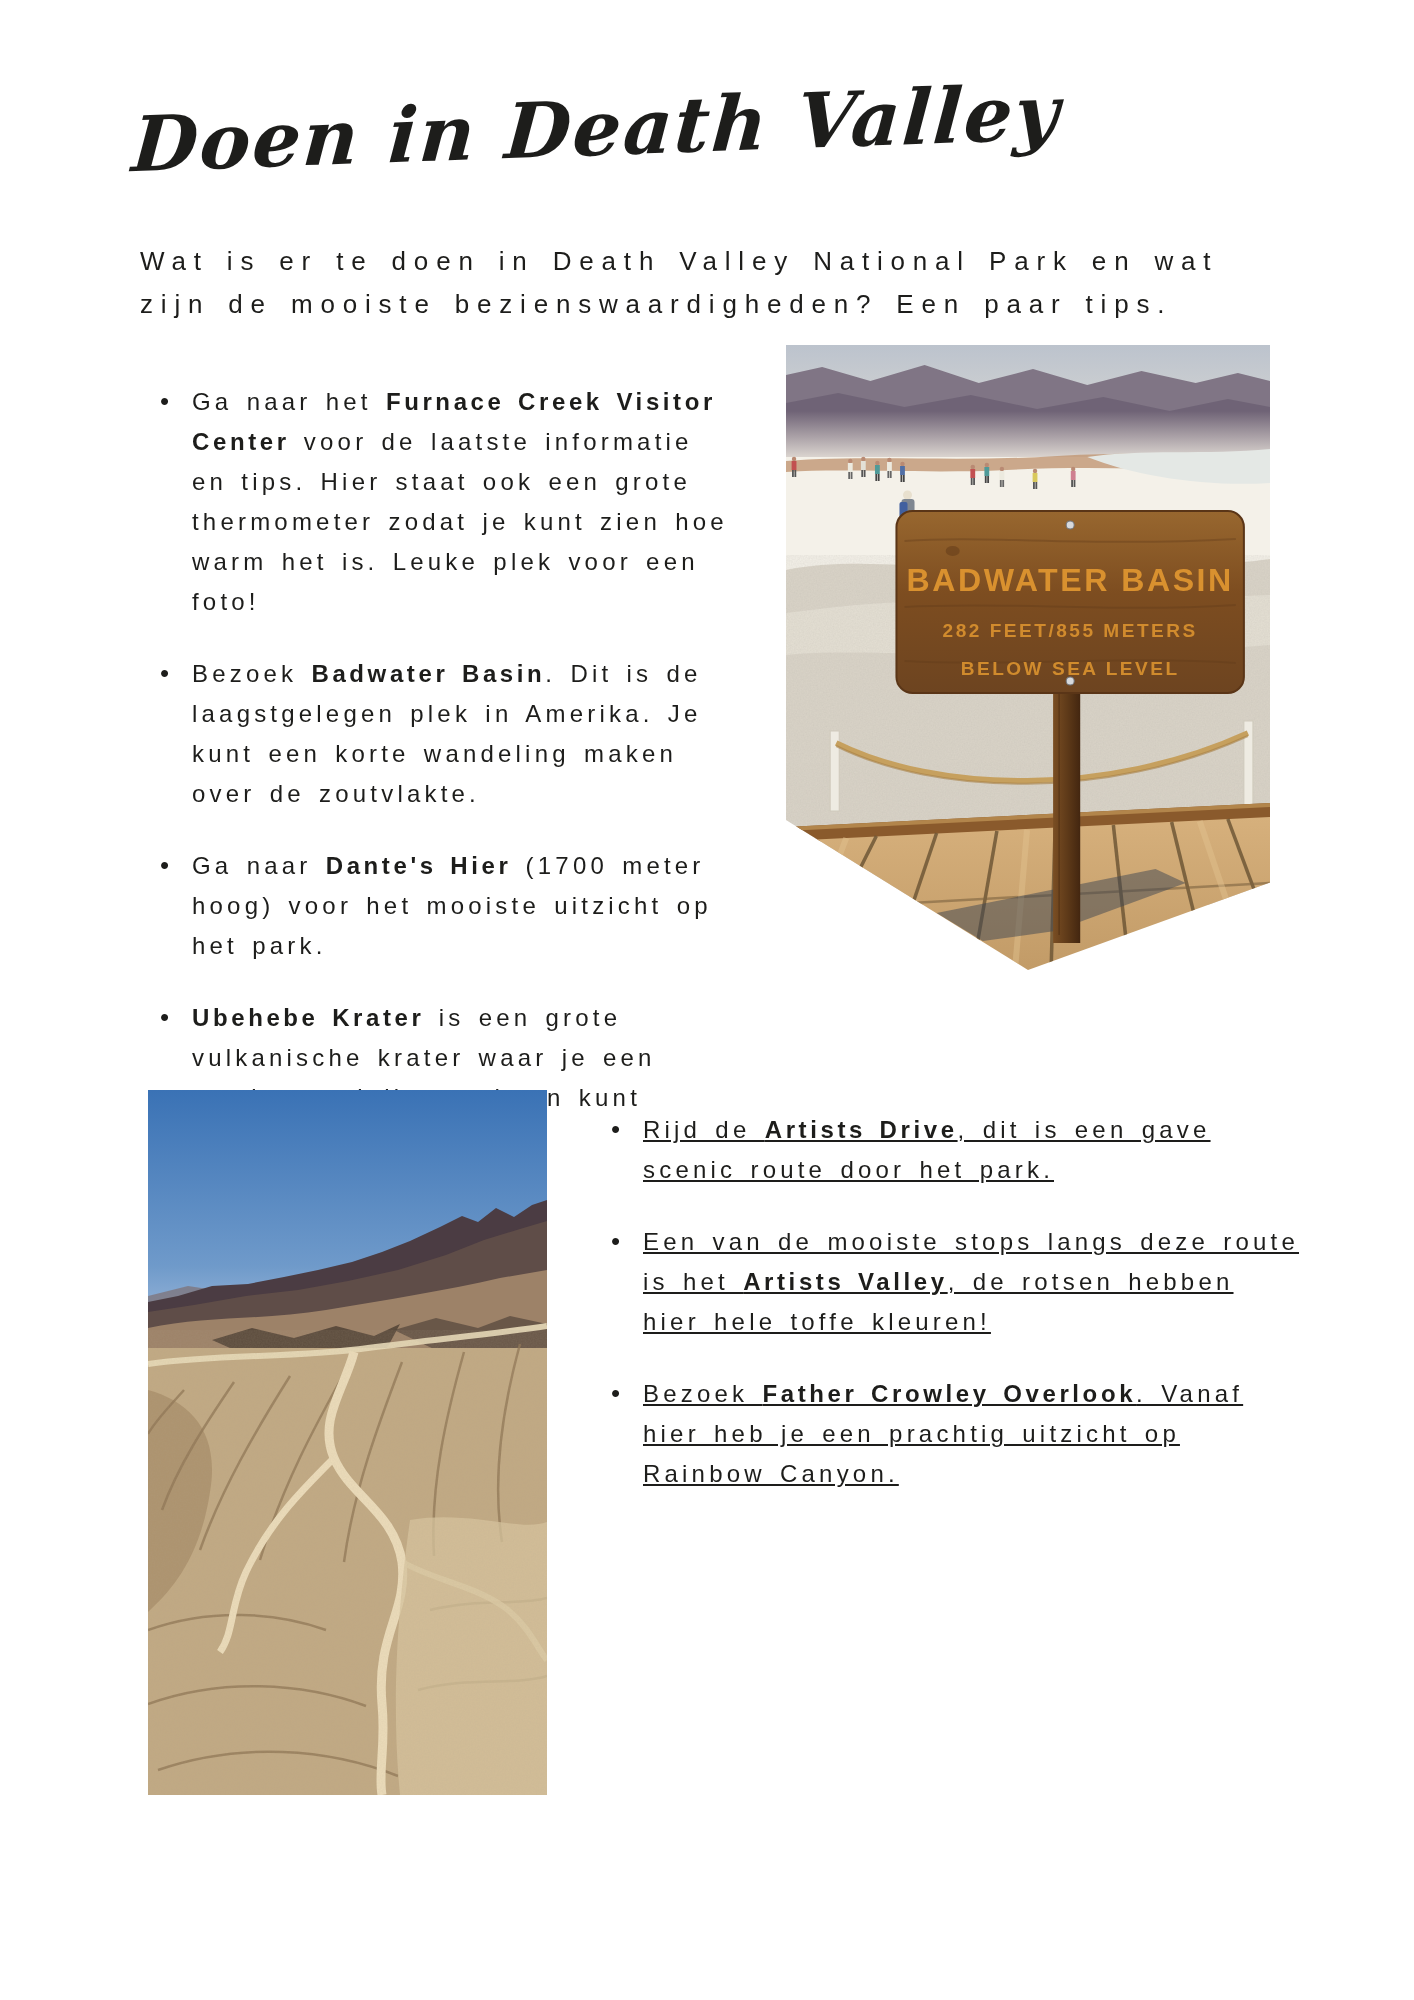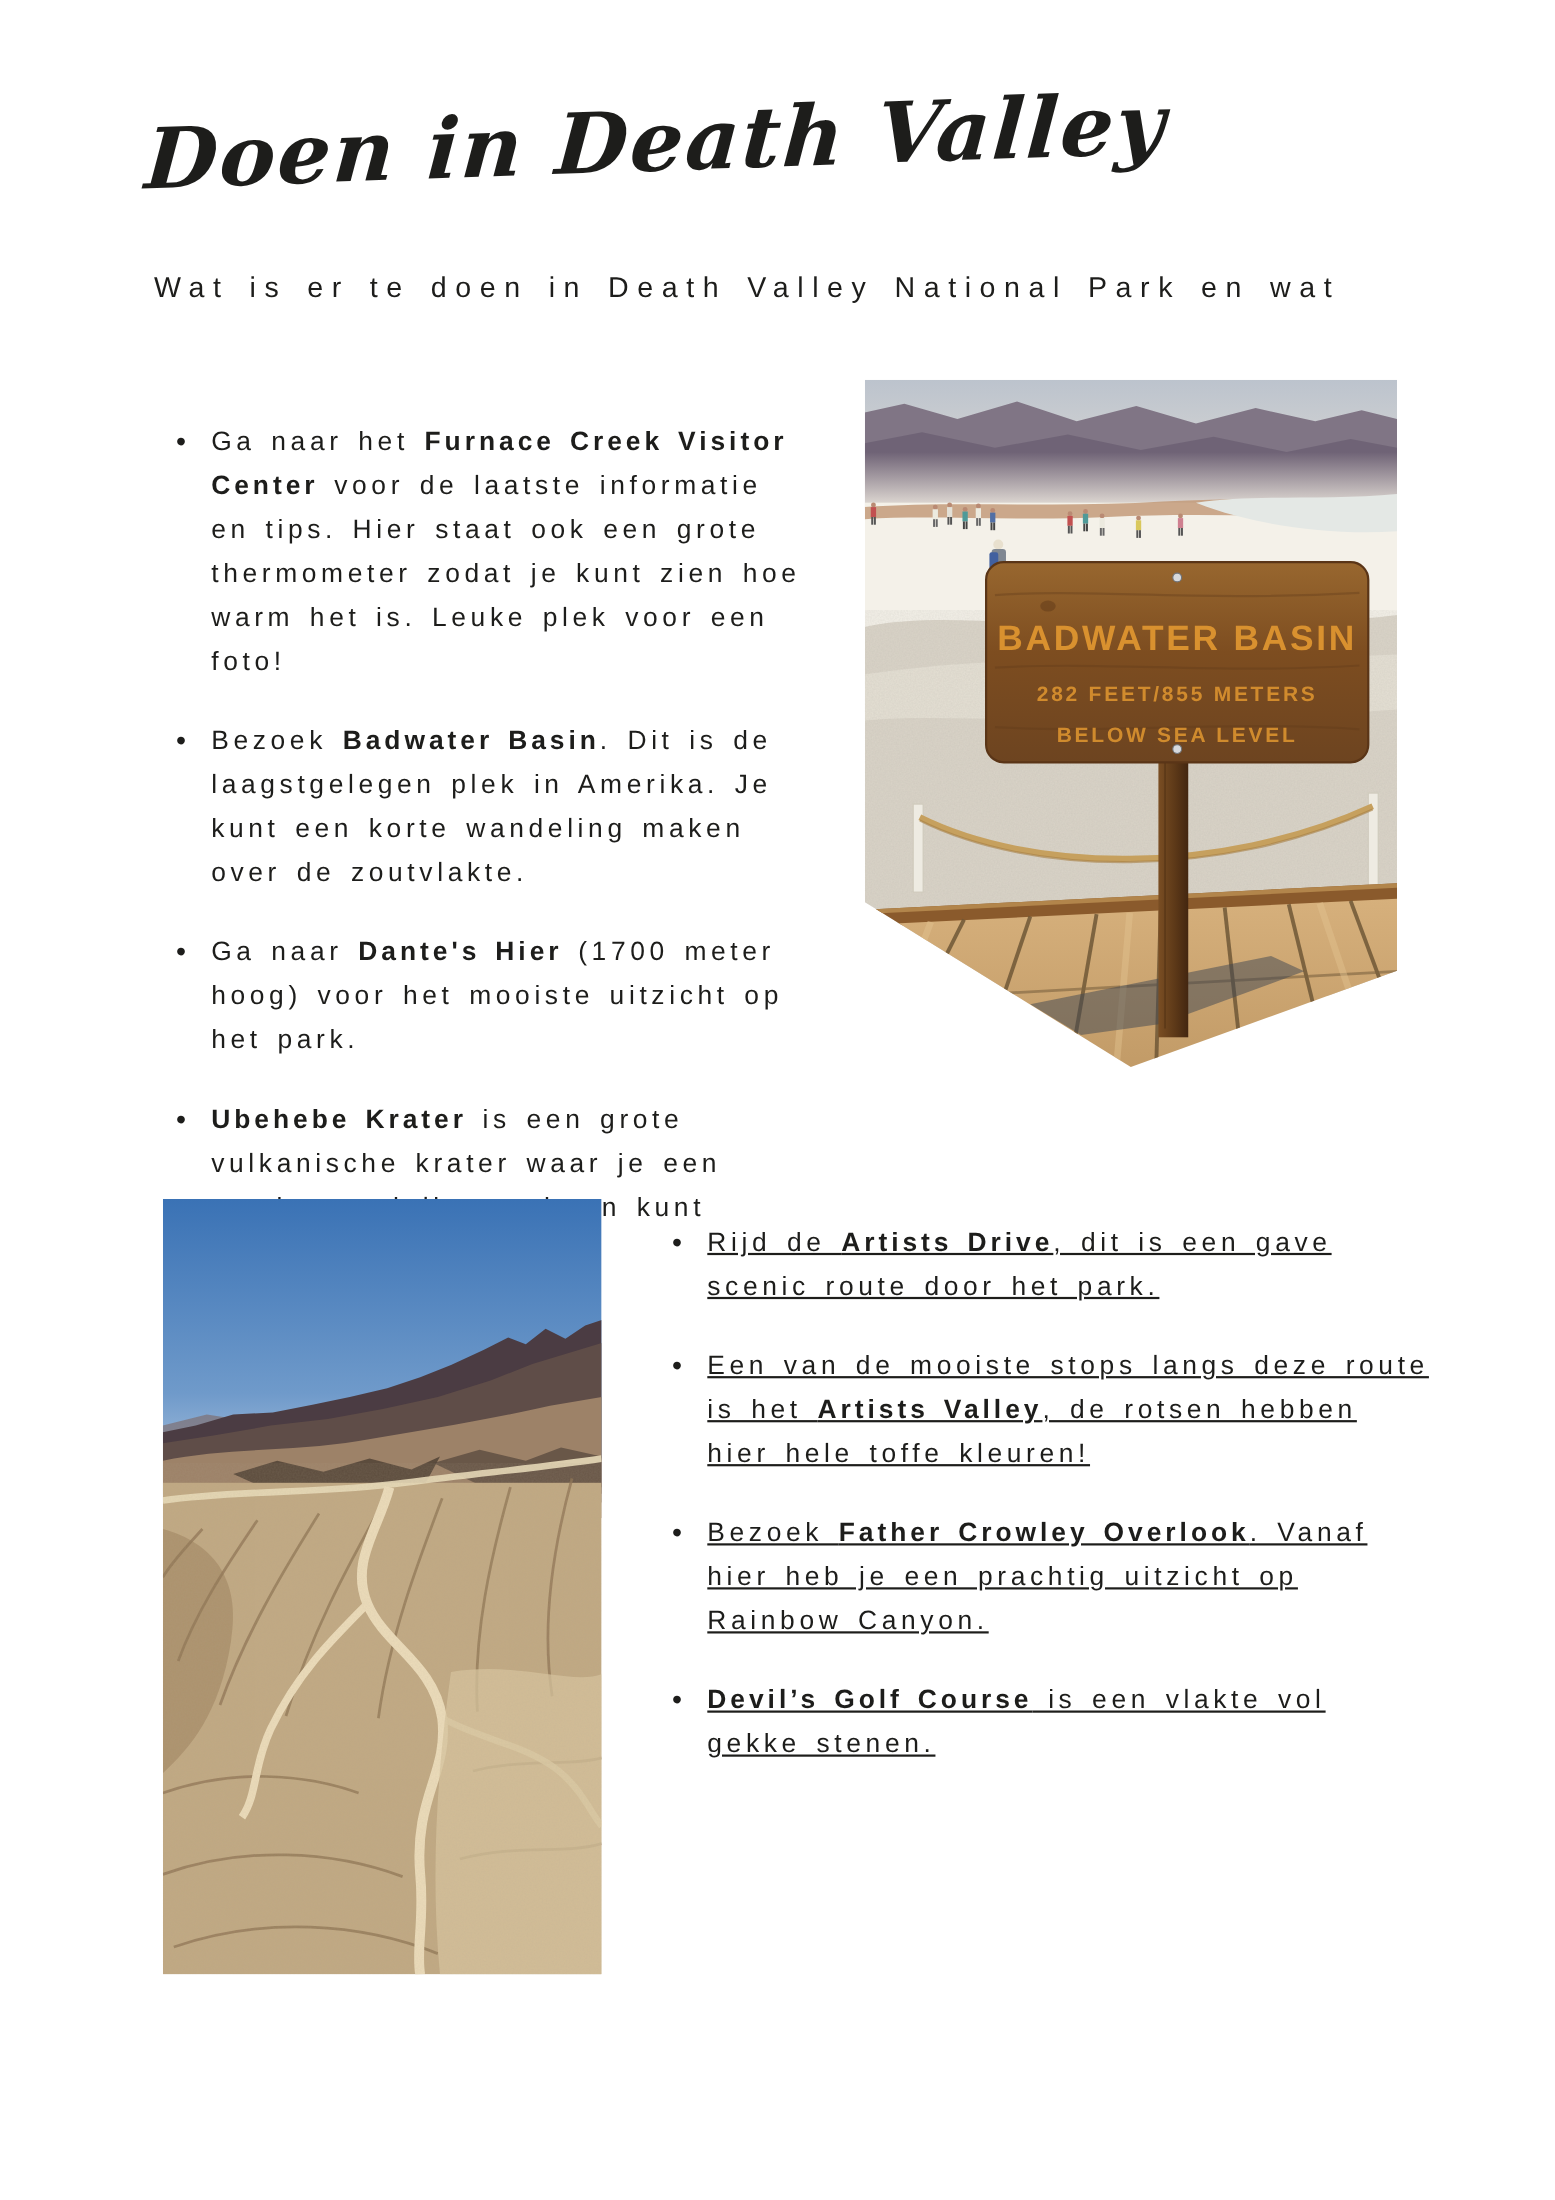--- a/index.html
+++ b/index.html
@@ -61,20 +61,21 @@
 </style>
 </head>
 <body>
 
 <div class="page">
 
   <h1 class="title">Doen in Death Valley</h1>
 
   <div class="intro">
     <div class="intro-line">Wat is er te doen in Death Valley National Park en wat</div>
+    <div class="intro-line">zijn de mooiste bezienswaardigheden? Een paar tips.</div>
   </div>
 
   <ul class="tips-list list-left">
       <li><span>Ga naar het </span><strong>Furnace Creek Visitor Center</strong><span> voor de laatste informatie en tips. Hier staat ook een grote thermometer zodat je kunt zien hoe warm het is. Leuke plek voor een foto!</span></li>
       <li><span>Bezoek </span><strong>Badwater Basin</strong><span>. Dit is de laagstgelegen plek in Amerika. Je kunt een korte wandeling maken over de zoutvlakte.</span></li>
       <li><span>Ga naar </span><strong>Dante's Hier</strong><span> (1700 meter hoog) voor het mooiste uitzicht op het park.</span></li>
       <li><strong>Ubehebe Krater</strong><span> is een grote vulkanische krater waar je een mooie wandeling omheen kunt maken.</span></li>
     </ul>
 
   <div class="photo photo-badwater">
@@ -296,16 +297,15 @@
 
       <path d="M262,430 C322,420 372,442 399,432 L399,705 L252,705 C242,602 252,502 262,430 Z" fill="#d7c49e" opacity="0.75"></path>
       <rect y="240" width="399" height="465" filter="url(#zbNoise)" opacity="0.4"></rect>
     </svg>
   </div>
 
   <ul class="tips-list list-right">
       <li><span>Rijd de </span><strong>Artists Drive</strong><span>, dit is een gave scenic route door het park.</span></li>
       <li><span>Een van de mooiste stops langs deze route is het </span><strong>Artists Valley</strong><span>, de rotsen hebben hier hele toffe kleuren!</span></li>
       <li><span>Bezoek </span><strong>Father Crowley Overlook</strong><span>. Vanaf hier heb je een prachtig uitzicht op Rainbow Canyon.</span></li>
-      <li><strong>Devil’s Golf Course</strong><span> is een vlakte vol gekke stenen.</span></li>
     </ul>
 
 </div>
 
 </body></html>

